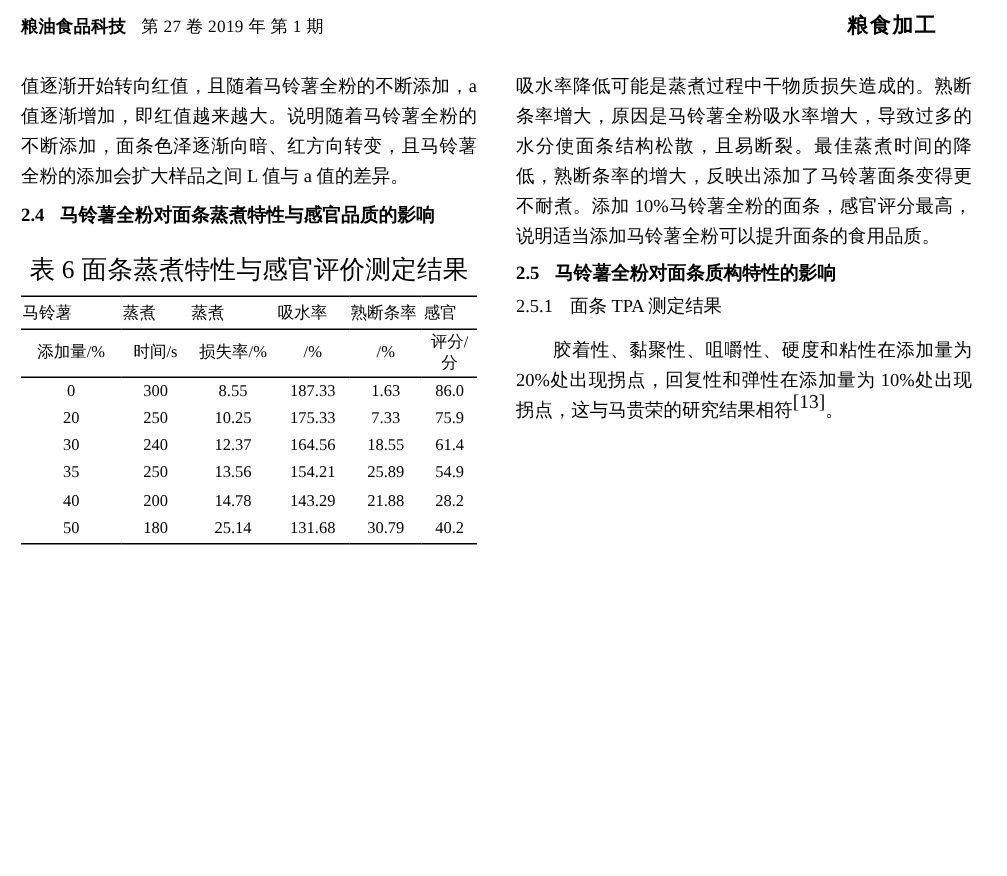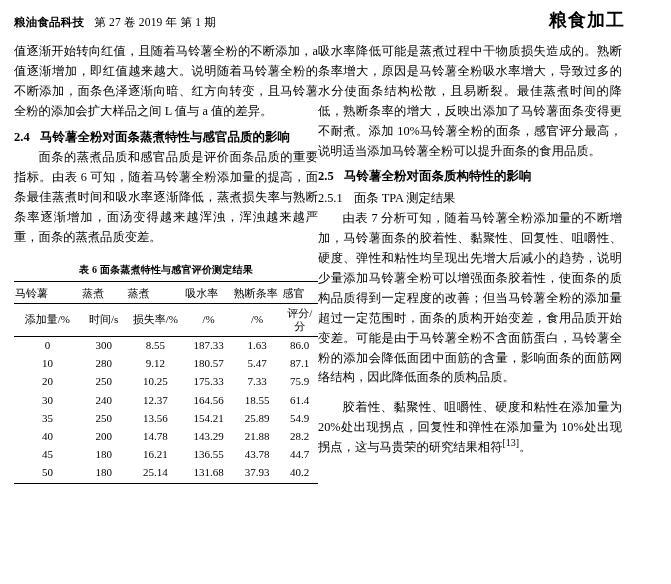--- a/index.html
+++ b/index.html
@@ -36,28 +36,29 @@
     letter-spacing: 0.2px;
   }
   .runhead-left .journal {
     font-weight: bold;
   }
   .runhead-left .issue {
     margin-left: 10px;
   }
   .runhead-right {
     font-weight: bold;
-    font-size: 18px;
+    font-size: 14px;
     letter-spacing: 1px;
     margin-right: 32px;
   }
   
   .columns {
     display: flex;
-    margin-top: 6px;
+    gap: 26px;
+    margin-top: 18px;
   }
   .col {
     width: 304px;
     font-size: 12.3px;
     line-height: 1.62;
     text-align: justify;
   }
   p {
     margin: 0;
     text-indent: 2em;
@@ -87,22 +88,22 @@
   h4.subhead .num {
     display: inline-block;
     min-width: 36px;
   }
   
   .table-wrap {
     margin-top: 14px;
   }
   .table-caption {
     text-align: center;
-    font-size: 10px;
-    font-weight: bold;
+    font-size: 17px;
+    font-weight: normal;
     margin-bottom: 3px;
     letter-spacing: 0.2px;
   }
   table.data {
     width: 100%;
     border-collapse: collapse;
     font-size: 11px;
     font-family: "Liberation Serif", serif;
   }
   table.data thead th {
@@ -126,21 +127,21 @@
     padding-bottom: 3px;
     font-family: Liberation Serif, serif;
   }
   .c0 { width: 22%; }
   .c1 { width: 15%; }
   .c2 { width: 19%; }
   .c3 { width: 16%; }
   .c4 { width: 16%; }
   .c5 { width: 12%; }
   sup {
-    font-size: 10px;
+    font-size: 13px;
     vertical-align: super;
     line-height: 0;
   }
 </style>
 </head>
 <body>
 
 <div class="page">
 
   <div class="runhead">
@@ -153,21 +154,20 @@
   <div class="columns">
 
     <div class="col">
 
       <p class="noindent">值逐渐开始转向红值，且随着马铃薯全粉的不断添加，a 值逐渐增加，即红值越来越大。说明随着马铃薯全粉的不断添加，面条色泽逐渐向暗、红方向转变，且马铃薯全粉的添加会扩大样品之间 L 值与 a 值的差异。</p>
 
       <h3 class="head">
         <span class="num">2.4</span><span>马铃薯全粉对面条蒸煮特性与感官品质的影响</span>
       </h3>
 
-      <p>面条的蒸煮品质和感官品质是评价面条品质的重要指标。由表 6 可知，随着马铃薯全粉添加量的提高，面条最佳蒸煮时间和吸水率逐渐降低，蒸煮损失率与熟断条率逐渐增加，面汤变得越来越浑浊，浑浊越来越严重，面条的蒸煮品质变差。</p>
 
       <div class="table-wrap">
         <div class="table-caption">表 6   面条蒸煮特性与感官评价测定结果</div>
         <table class="data">
           <thead>
             <tr class="hdr">
               <th class="c0">马铃薯</th>
               <th class="c1">蒸煮</th>
               <th class="c2">蒸煮</th>
               <th class="c3">吸水率</th>
@@ -187,28 +187,20 @@
 
             <tr>
               <td class="c0">0</td>
               <td class="c1">300</td>
               <td class="c2">8.55</td>
               <td class="c3">187.33</td>
               <td class="c4">1.63</td>
               <td class="c5">86.0</td>
             </tr>
             <tr>
-              <td class="c0">10</td>
-              <td class="c1">280</td>
-              <td class="c2">9.12</td>
-              <td class="c3">180.57</td>
-              <td class="c4">5.47</td>
-              <td class="c5">87.1</td>
-            </tr>
-            <tr>
               <td class="c0">20</td>
               <td class="c1">250</td>
               <td class="c2">10.25</td>
               <td class="c3">175.33</td>
               <td class="c4">7.33</td>
               <td class="c5">75.9</td>
             </tr>
             <tr>
               <td class="c0">30</td>
               <td class="c1">240</td>
@@ -227,53 +219,44 @@
             </tr>
             <tr>
               <td class="c0">40</td>
               <td class="c1">200</td>
               <td class="c2">14.78</td>
               <td class="c3">143.29</td>
               <td class="c4">21.88</td>
               <td class="c5">28.2</td>
             </tr>
             <tr>
-              <td class="c0">45</td>
-              <td class="c1">180</td>
-              <td class="c2">16.21</td>
-              <td class="c3">136.55</td>
-              <td class="c4">43.78</td>
-              <td class="c5">44.7</td>
-            </tr>
-            <tr>
               <td class="c0">50</td>
               <td class="c1">180</td>
               <td class="c2">25.14</td>
               <td class="c3">131.68</td>
-              <td class="c4">37.93</td>
+              <td class="c4">30.79</td>
               <td class="c5">40.2</td>
             </tr>
           </tbody>
         </table>
       </div>
 
     </div>
 
     <div class="col">
 
       <p class="noindent">吸水率降低可能是蒸煮过程中干物质损失造成的。熟断条率增大，原因是马铃薯全粉吸水率增大，导致过多的水分使面条结构松散，且易断裂。最佳蒸煮时间的降低，熟断条率的增大，反映出添加了马铃薯面条变得更不耐煮。添加 10%马铃薯全粉的面条，感官评分最高，说明适当添加马铃薯全粉可以提升面条的食用品质。</p>
 
       <h3 class="head">
         <span class="num">2.5</span><span>马铃薯全粉对面条质构特性的影响</span>
       </h3>
 
       <h4 class="subhead">
         <span class="num">2.5.1</span><span>面条 TPA 测定结果</span>
       </h4>
 
-      <p>由表 7 分析可知，随着马铃薯全粉添加量的不断增加，马铃薯面条的胶着性、黏聚性、回复性、咀嚼性、硬度、弹性和粘性均呈现出先增大后减小的趋势，说明少量添加马铃薯全粉可以增强面条胶着性，使面条的质构品质得到一定程度的改善；但当马铃薯全粉的添加量超过一定范围时，面条的质构开始变差，食用品质开始变差。可能是由于马铃薯全粉不含面筋蛋白，马铃薯全粉的添加会降低面团中面筋的含量，影响面条的面筋网络结构，因此降低面条的质构品质。</p>
 
       <p style="margin-top:10px;"><span>胶着性、黏聚性、咀嚼性、硬度和粘性在添加量为 20%处出现拐点，回复性和弹性在添加量为 10%处出现拐点，这与马贵荣的研究结果相符</span><sup>[13]</sup><span>。</span></p>
 
     </div>
 
   </div>
 </div>
 
 </body></html>

